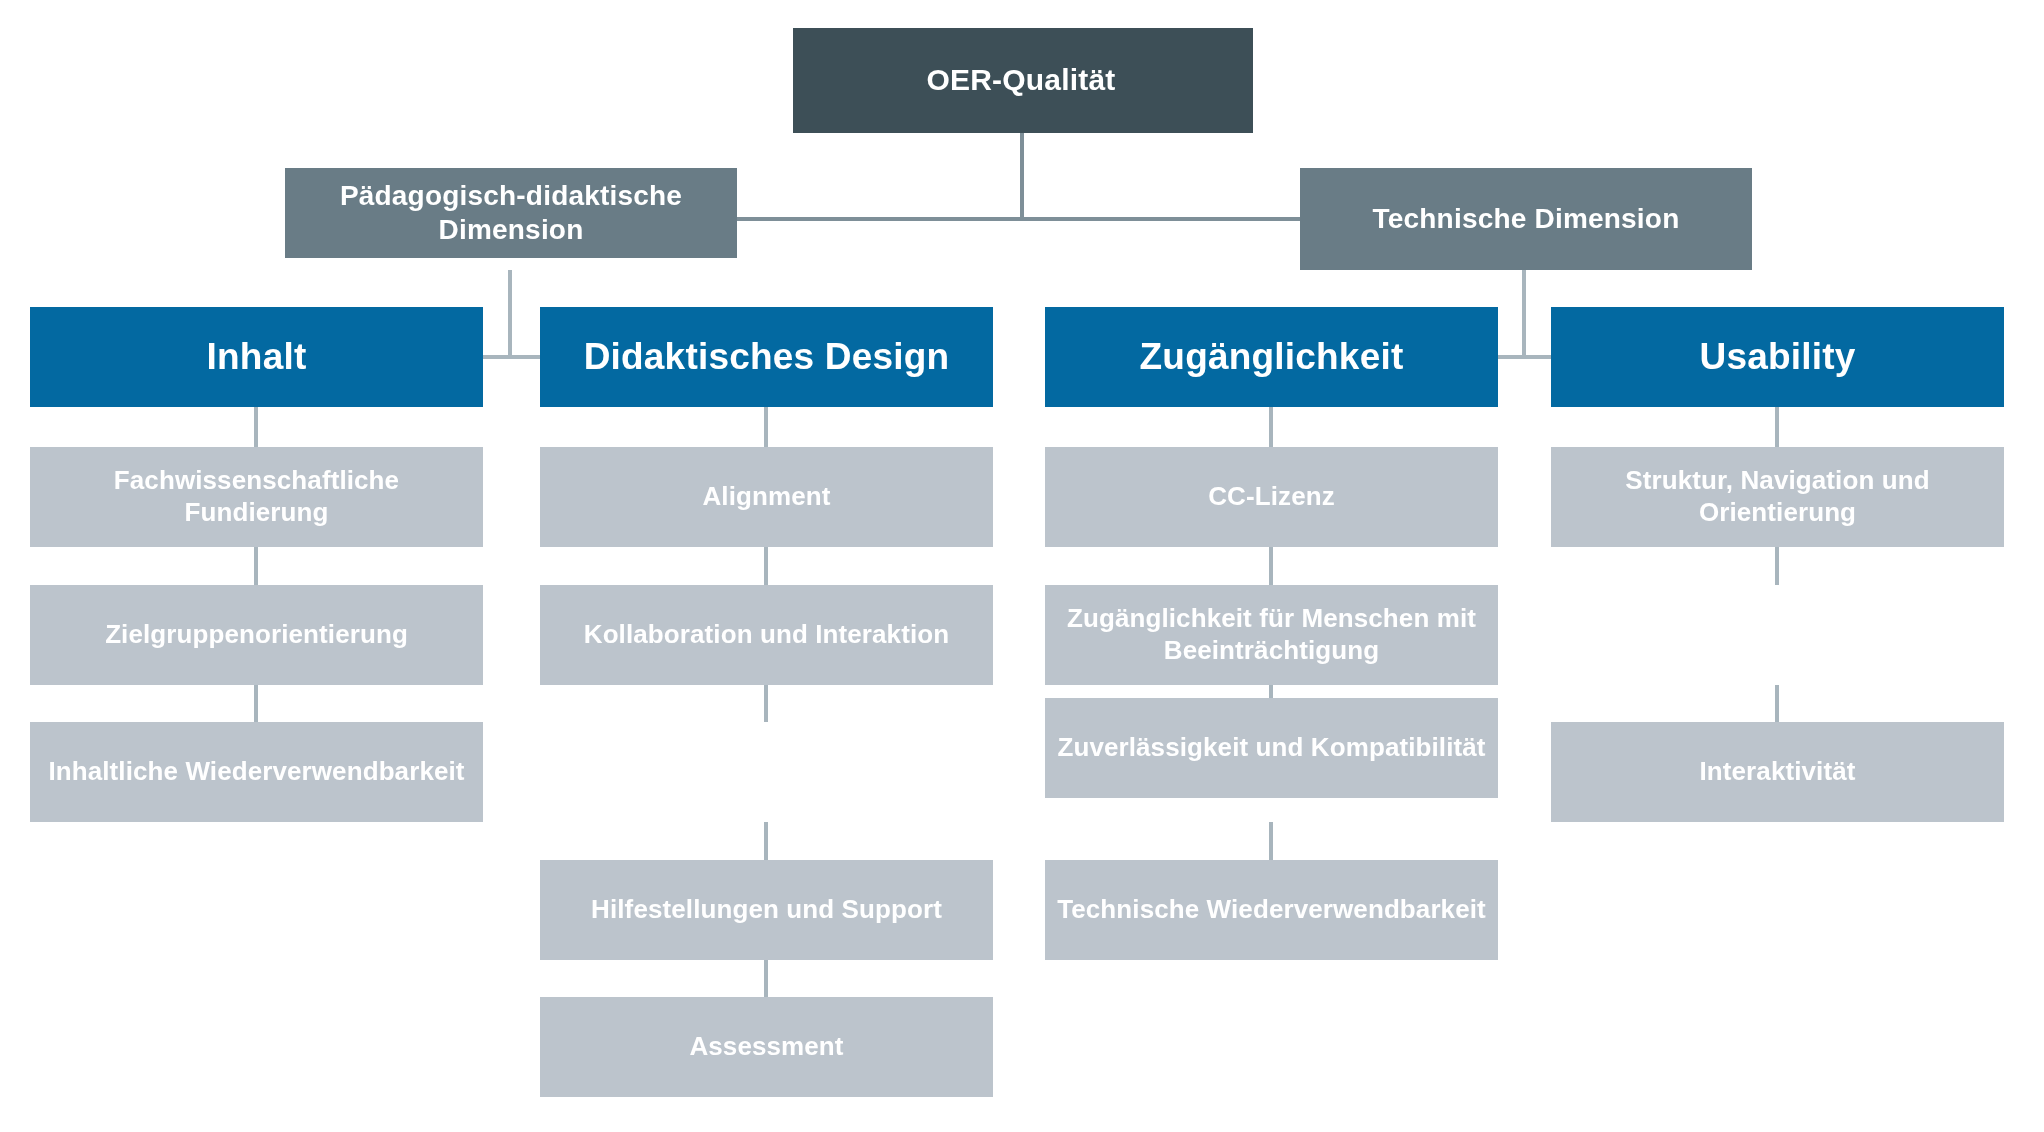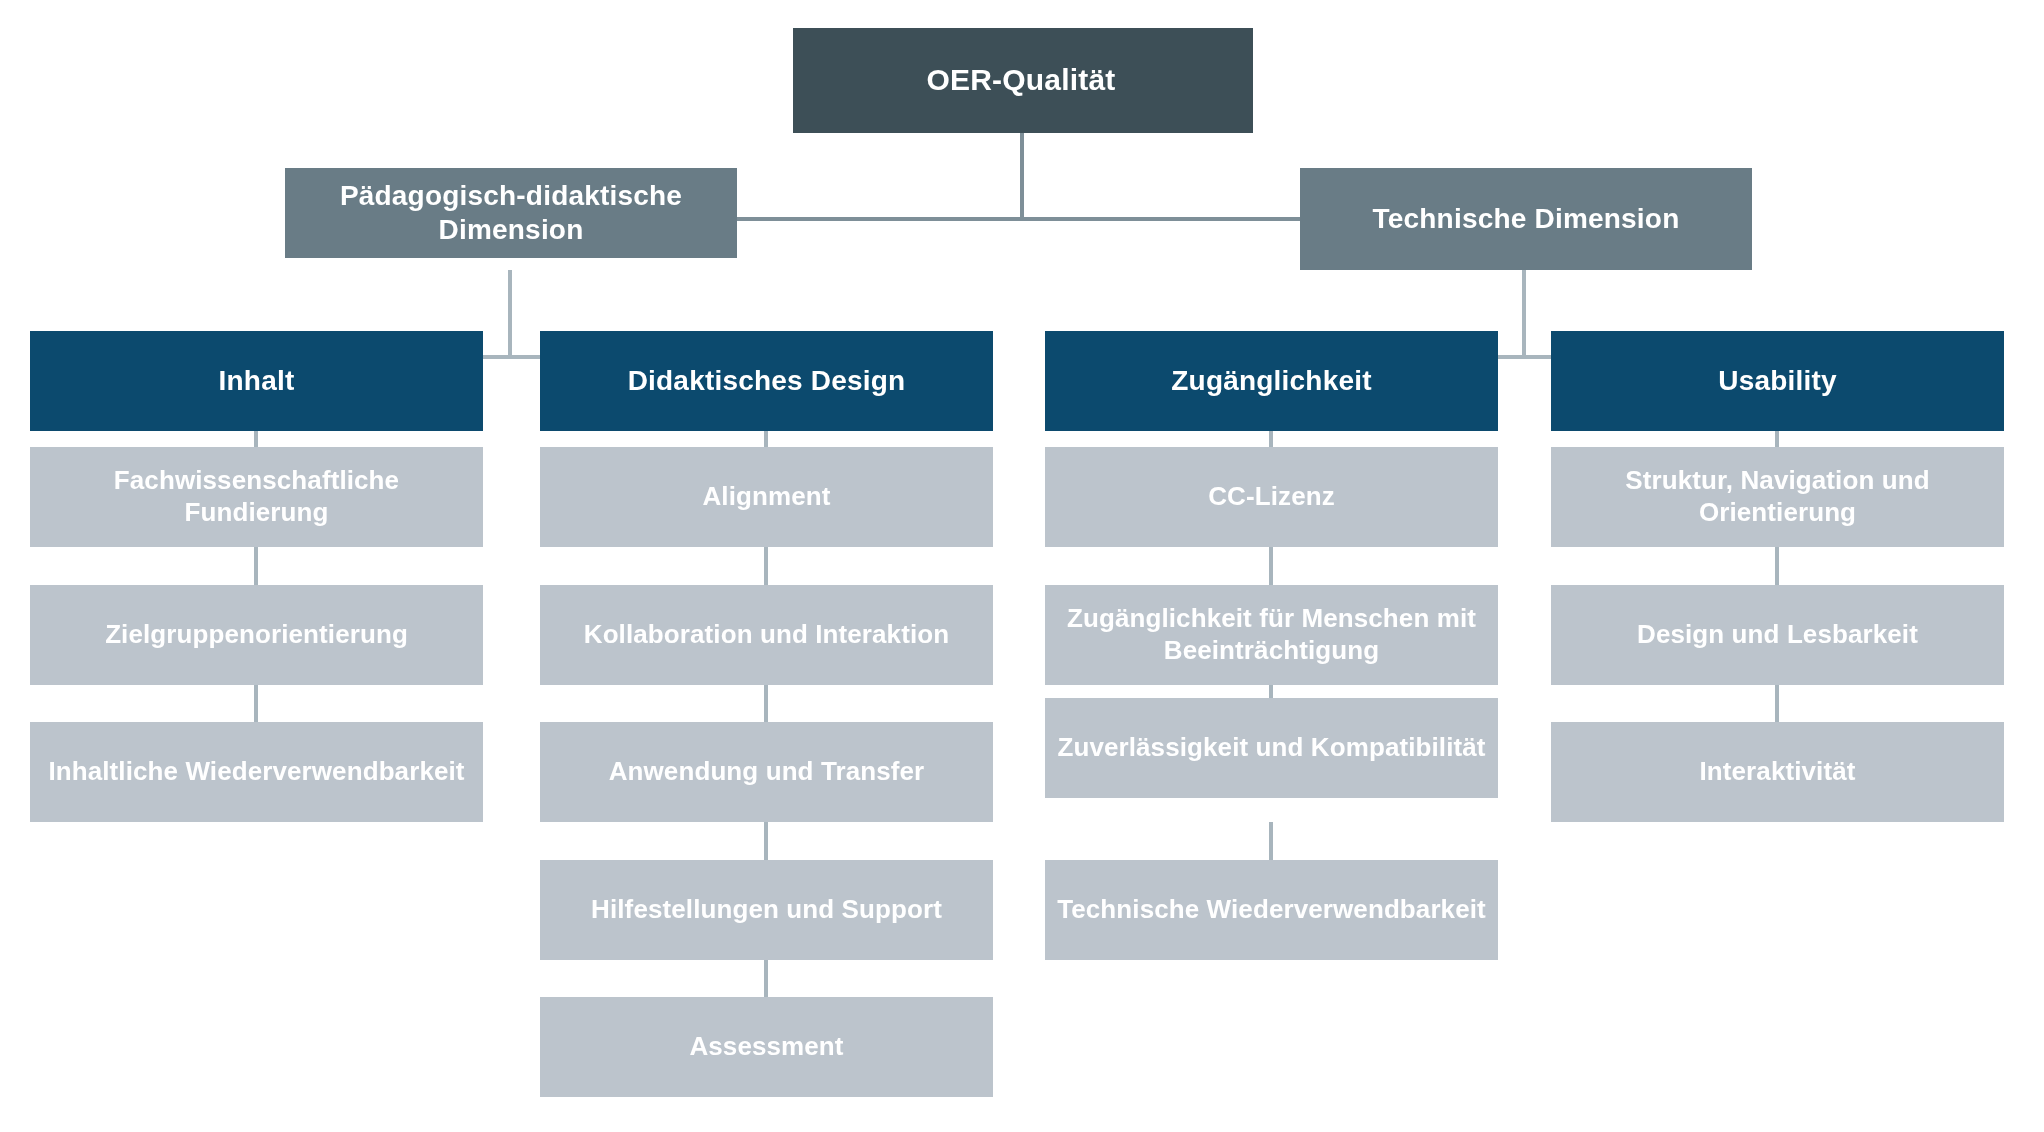--- a/index.html
+++ b/index.html
@@ -1,21 +1,21 @@
 <!DOCTYPE html>
 <html><head>
 <meta charset="utf-8">
 <style>
   html,body{margin:0;padding:0;background:#ffffff;}
   body{font-family:"Liberation Sans", sans-serif;}
   #stage{position:relative;width:2044px;height:1132px;background:#ffffff;overflow:hidden;}
   .node{position:absolute;display:flex;align-items:center;justify-content:center;text-align:center;color:#ffffff;font-weight:bold;line-height:1.22;box-sizing:border-box;padding:4px 10px;}
   .lvl1{background:#3d4f57;font-size:30px;letter-spacing:.2px;}
   .lvl2{background:#697c86;font-size:28px;letter-spacing:.2px;}
-  .lvl3{background:#0c4a6e;font-size:28px;letter-spacing:.2px;margin-top:24px;}
+  .lvl3{background:#0369a1;font-size:37px;letter-spacing:.2px;}
   .lvl4{background:#bcc4cc;font-size:26px;letter-spacing:.1px;}
   .conn{position:absolute;background:#a8b5bd;}
   .conn-dark{position:absolute;background:#7e8f98;}
 </style>
 </head>
 <body>
 
 <div id="stage">
 
   <div class="conn-dark" style="left:1020px;top:133px;width:4px;height:86px;"></div>
@@ -62,26 +62,24 @@
   <div class="node lvl3" style="left:1045px;top:307px;width:453px;height:100px;">Zugänglichkeit</div>
 
   <div class="node lvl3" style="left:1551px;top:307px;width:453px;height:100px;">Usability</div>
 
   <div class="node lvl4" style="left:30px;top:447px;width:453px;height:100px;">Fachwissenschaftliche Fundierung</div>
   <div class="node lvl4" style="left:30px;top:585px;width:453px;height:100px;">Zielgruppenorientierung</div>
   <div class="node lvl4" style="left:30px;top:722px;width:453px;height:100px;">Inhaltliche Wiederverwendbarkeit</div>
 
   <div class="node lvl4" style="left:540px;top:447px;width:453px;height:100px;">Alignment</div>
   <div class="node lvl4" style="left:540px;top:585px;width:453px;height:100px;">Kollaboration und Interaktion</div>
-  <div class="node lvl4" style="left:540px;top:722px;width:453px;height:100px;">Anwendung und Transfer</div>
   <div class="node lvl4" style="left:540px;top:860px;width:453px;height:100px;">Hilfestellungen und Support</div>
   <div class="node lvl4" style="left:540px;top:997px;width:453px;height:100px;">Assessment</div>
 
   <div class="node lvl4" style="left:1045px;top:447px;width:453px;height:100px;">CC-Lizenz</div>
   <div class="node lvl4" style="left:1045px;top:585px;width:453px;height:100px;">Zugänglichkeit für Menschen mit Beeinträchtigung</div>
   <div class="node lvl4" style="left:1045px;top:698px;width:453px;height:100px;">Zuverlässigkeit und Kompatibilität</div>
   <div class="node lvl4" style="left:1045px;top:860px;width:453px;height:100px;">Technische Wiederverwendbarkeit</div>
 
   <div class="node lvl4" style="left:1551px;top:447px;width:453px;height:100px;">Struktur, Navigation und Orientierung</div>
-  <div class="node lvl4" style="left:1551px;top:585px;width:453px;height:100px;">Design und Lesbarkeit</div>
   <div class="node lvl4" style="left:1551px;top:722px;width:453px;height:100px;">Interaktivität</div>
 
 </div>
 
 </body></html>

